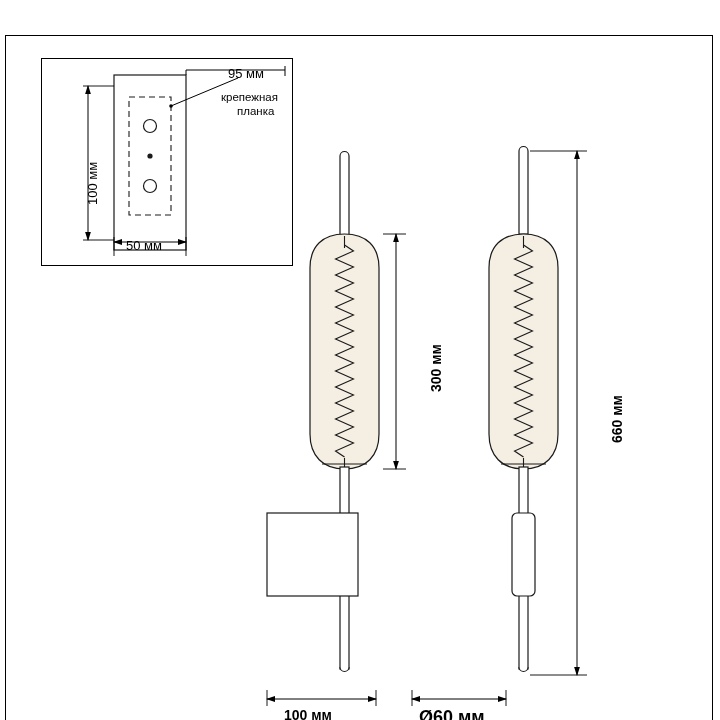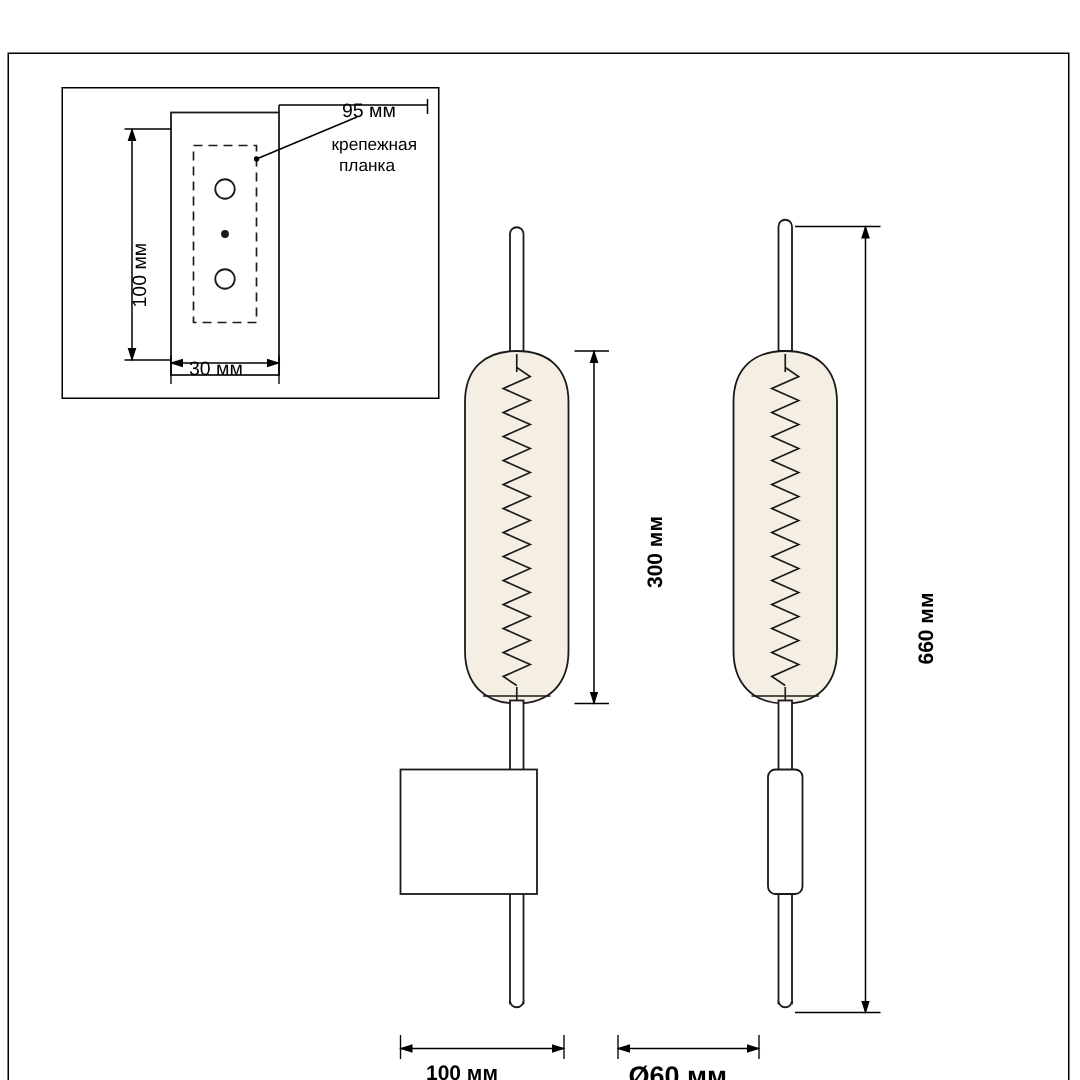--- a/index.html
+++ b/index.html
@@ -170,25 +170,25 @@
 
       <line x1="412" y1="669" x2="506" y2="669" stroke="#000" stroke-width="1" marker-start="url(#arrE)" marker-end="url(#arrS)"></line>
       <line x1="412" y1="660" x2="412" y2="676" stroke="#000" stroke-width="0.9"></line>
       <line x1="506" y1="660" x2="506" y2="676" stroke="#000" stroke-width="0.9"></line>
     </g>
   </svg>
 
   <div class="lbl" style="left:228px; top:37px;">95 мм</div>
 
   <div class="lbl small" style="left:221px; top:61px;">крепежная</div>
-  <div class="lbl small" style="left:226px; top:75px;">планка</div>
+  <div class="lbl small" style="left:237px; top:75px;">планка</div>
 
   <div class="lbl vert" style="left:86px; top:175px; transform: rotate(-90deg);">100 мм</div>
 
-  <div class="lbl" style="left:126px; top:209px;">30 мм</div>
+  <div class="lbl" style="left:126px; top:209px;">50 мм</div>
 
   <div class="lbl vert" style="left:428px; top:362px; transform: rotate(-90deg); font-size:14px; font-weight:bold;">300 мм</div>
 
   <div class="lbl" style="left:284px; top:677px; font-size:14px; font-weight:bold;">100 мм</div>
 
   <div class="lbl vert" style="left:609px; top:413px; transform: rotate(-90deg); font-size:14px; font-weight:bold;">660 мм</div>
 
   <div class="lbl" style="left:419px; top:677px; font-size:18px; font-weight:bold;">Ø60 мм</div>
 
 </div>

